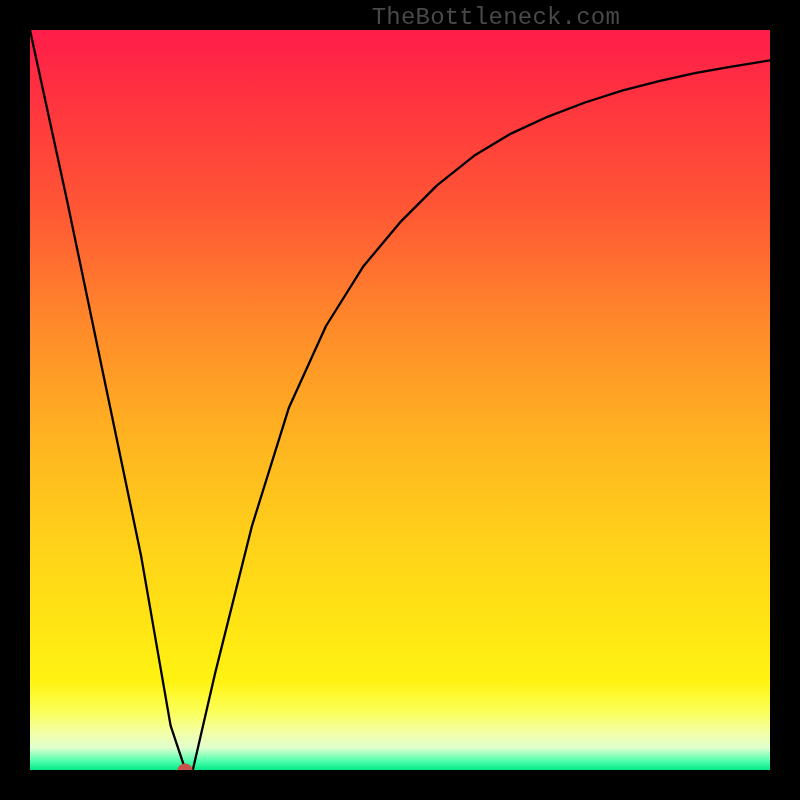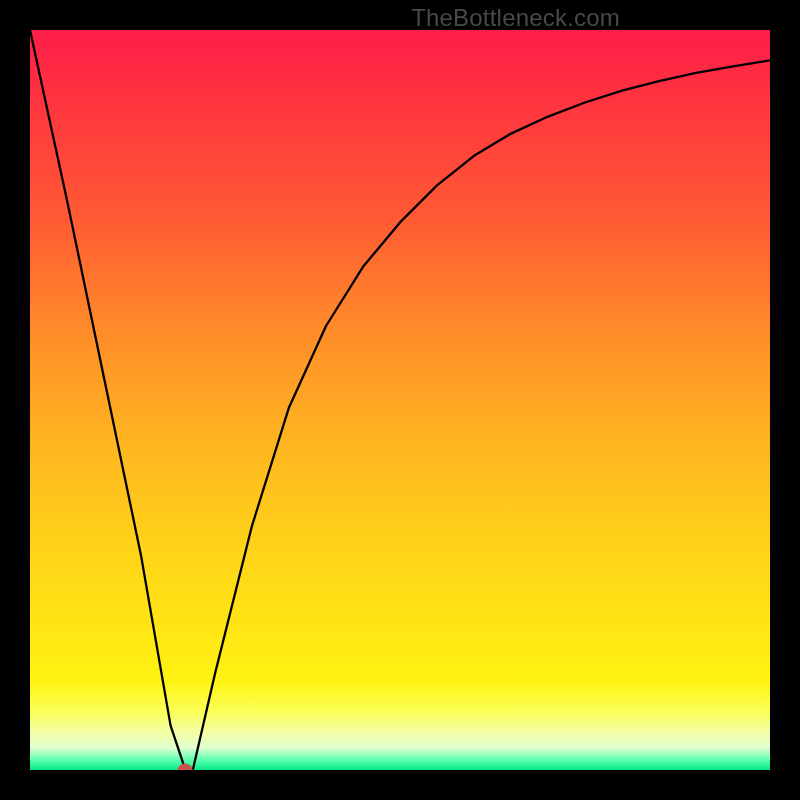--- a/index.html
+++ b/index.html
@@ -9,20 +9,21 @@
     height: 800px;
     background: #000;
     font-family: Arial, Helvetica, sans-serif;
     overflow: hidden;
   }
   .frame {
     position: relative;
     width: 634px;
     height: 800px;
     background: #000;
+    font-family: Liberation Mono, monospace;
   }
   .watermark {
     position: absolute;
     top: 4px;
     right: 14px;
     color: #494949;
     font-size: 24px;
     font-weight: 500;
     letter-spacing: 0.2px;
     z-index: 5;

